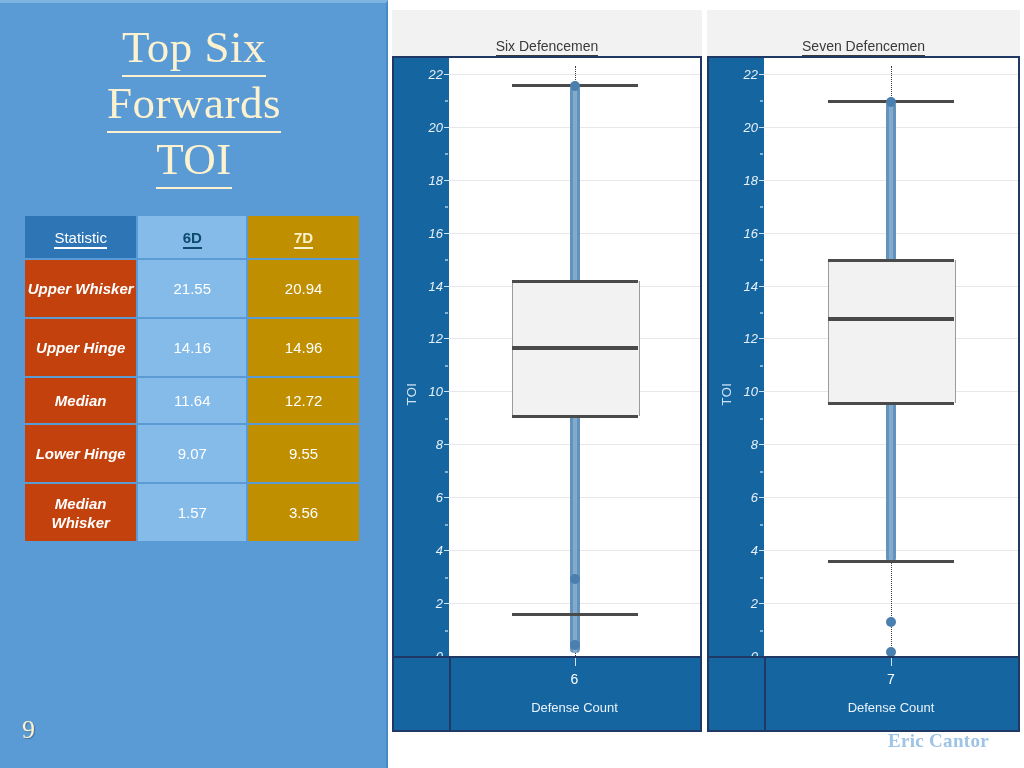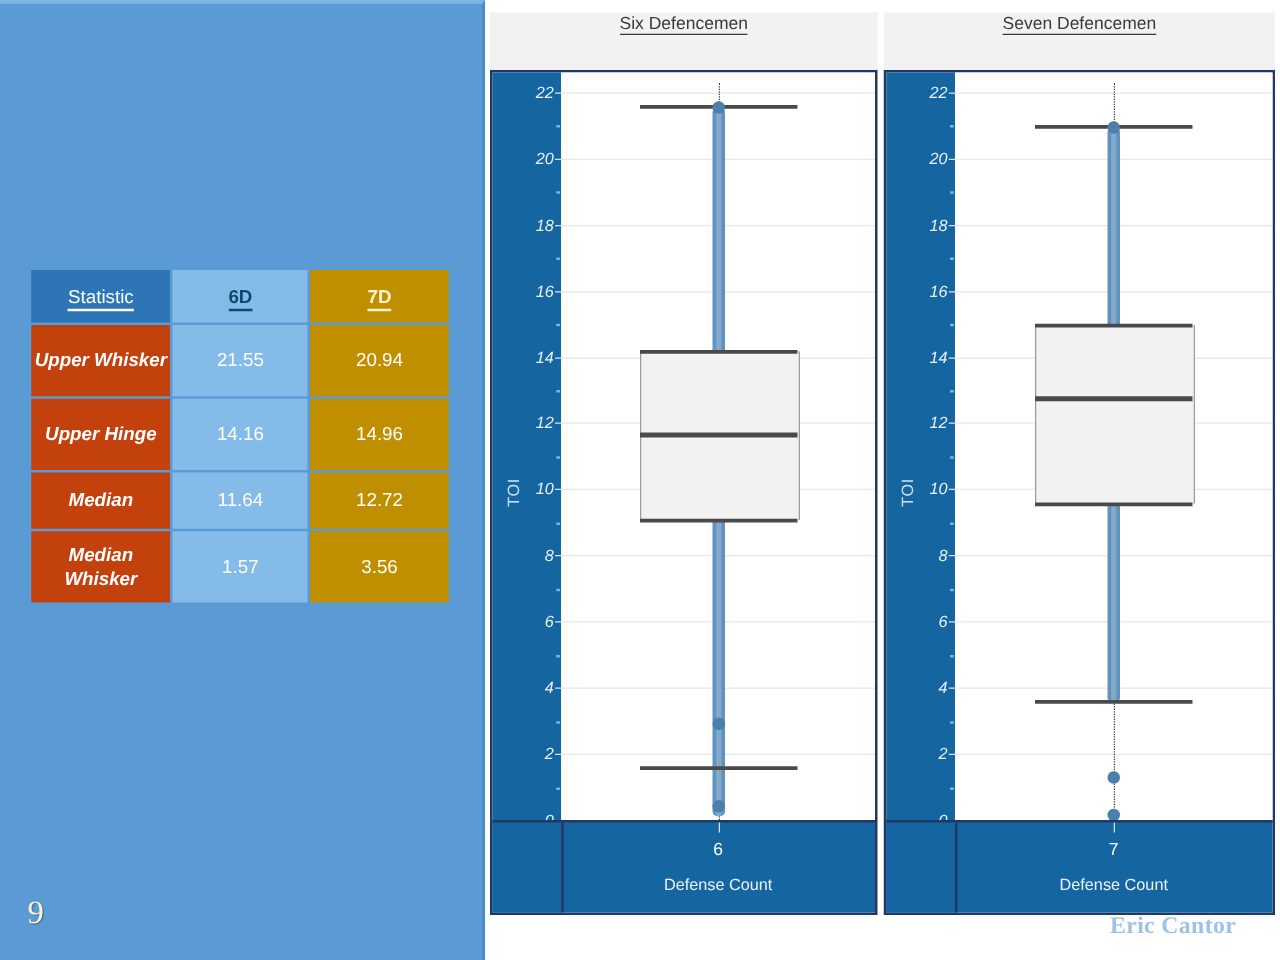--- a/index.html
+++ b/index.html
@@ -90,21 +90,21 @@
   }
 
   
   .chart-panel{position:absolute;top:10px;height:722px;}
   #panel-left{left:392px;width:310px;}
   #panel-right{left:707px;width:313px;}
 
   .chart-header{
     position:absolute;left:0;top:0;width:100%;height:46px;
     background:#f2f2f2;
-    display:flex;align-items:flex-start;justify-content:center;
+    display:flex;align-items:flex-end;justify-content:center;
     box-sizing:border-box;
   }
   .chart-header .t{
     font-size:14px;color:#3a3a3a;
     border-bottom:1px solid #3a3a3a;padding-bottom:1px;
   }
 
   .chart-body{
     position:absolute;left:0;top:46px;width:100%;height:676px;
     background:#ffffff;
@@ -182,20 +182,25 @@
     position:absolute;top:0;width:1px;height:8px;background:#cfe3f3;
   }
 </style>
 </head>
 <body>
 
 <div id="root">
 
   <div class="left-panel">
 
+    <div class="slide-title">
+      <span class="ln"><span class="u">Top Six</span></span>
+      <span class="ln"><span class="u">Forwards</span></span>
+      <span class="ln"><span class="u">TOI</span></span>
+    </div>
 
     <table class="stat-table">
       <tbody>
           <tr>
         <th class="hdr-stat"><span>Statistic</span></th>
         <th class="hdr-6d"><span>6D</span></th>
         <th class="hdr-7d"><span>7D</span></th>
       </tr>
       <tr class="row-tall">
         <td class="cell-label">Upper Whisker</td>
@@ -204,20 +209,25 @@
       </tr>
       <tr class="row-tall">
         <td class="cell-label">Upper Hinge</td>
         <td class="cell-6d">14.16</td>
         <td class="cell-7d">14.96</td>
       </tr>
       <tr class="row-short">
         <td class="cell-label">Median</td>
         <td class="cell-6d">11.64</td>
         <td class="cell-7d">12.72</td>
+      </tr>
+      <tr class="row-tall">
+        <td class="cell-label">Lower Hinge</td>
+        <td class="cell-6d">9.07</td>
+        <td class="cell-7d">9.55</td>
       </tr>
       <tr class="row-tall">
         <td class="cell-label">Median Whisker</td>
         <td class="cell-6d">1.57</td>
         <td class="cell-7d">3.56</td>
       </tr>
     </tbody>
       </table>
 
     <div class="slide-number">9</div>

